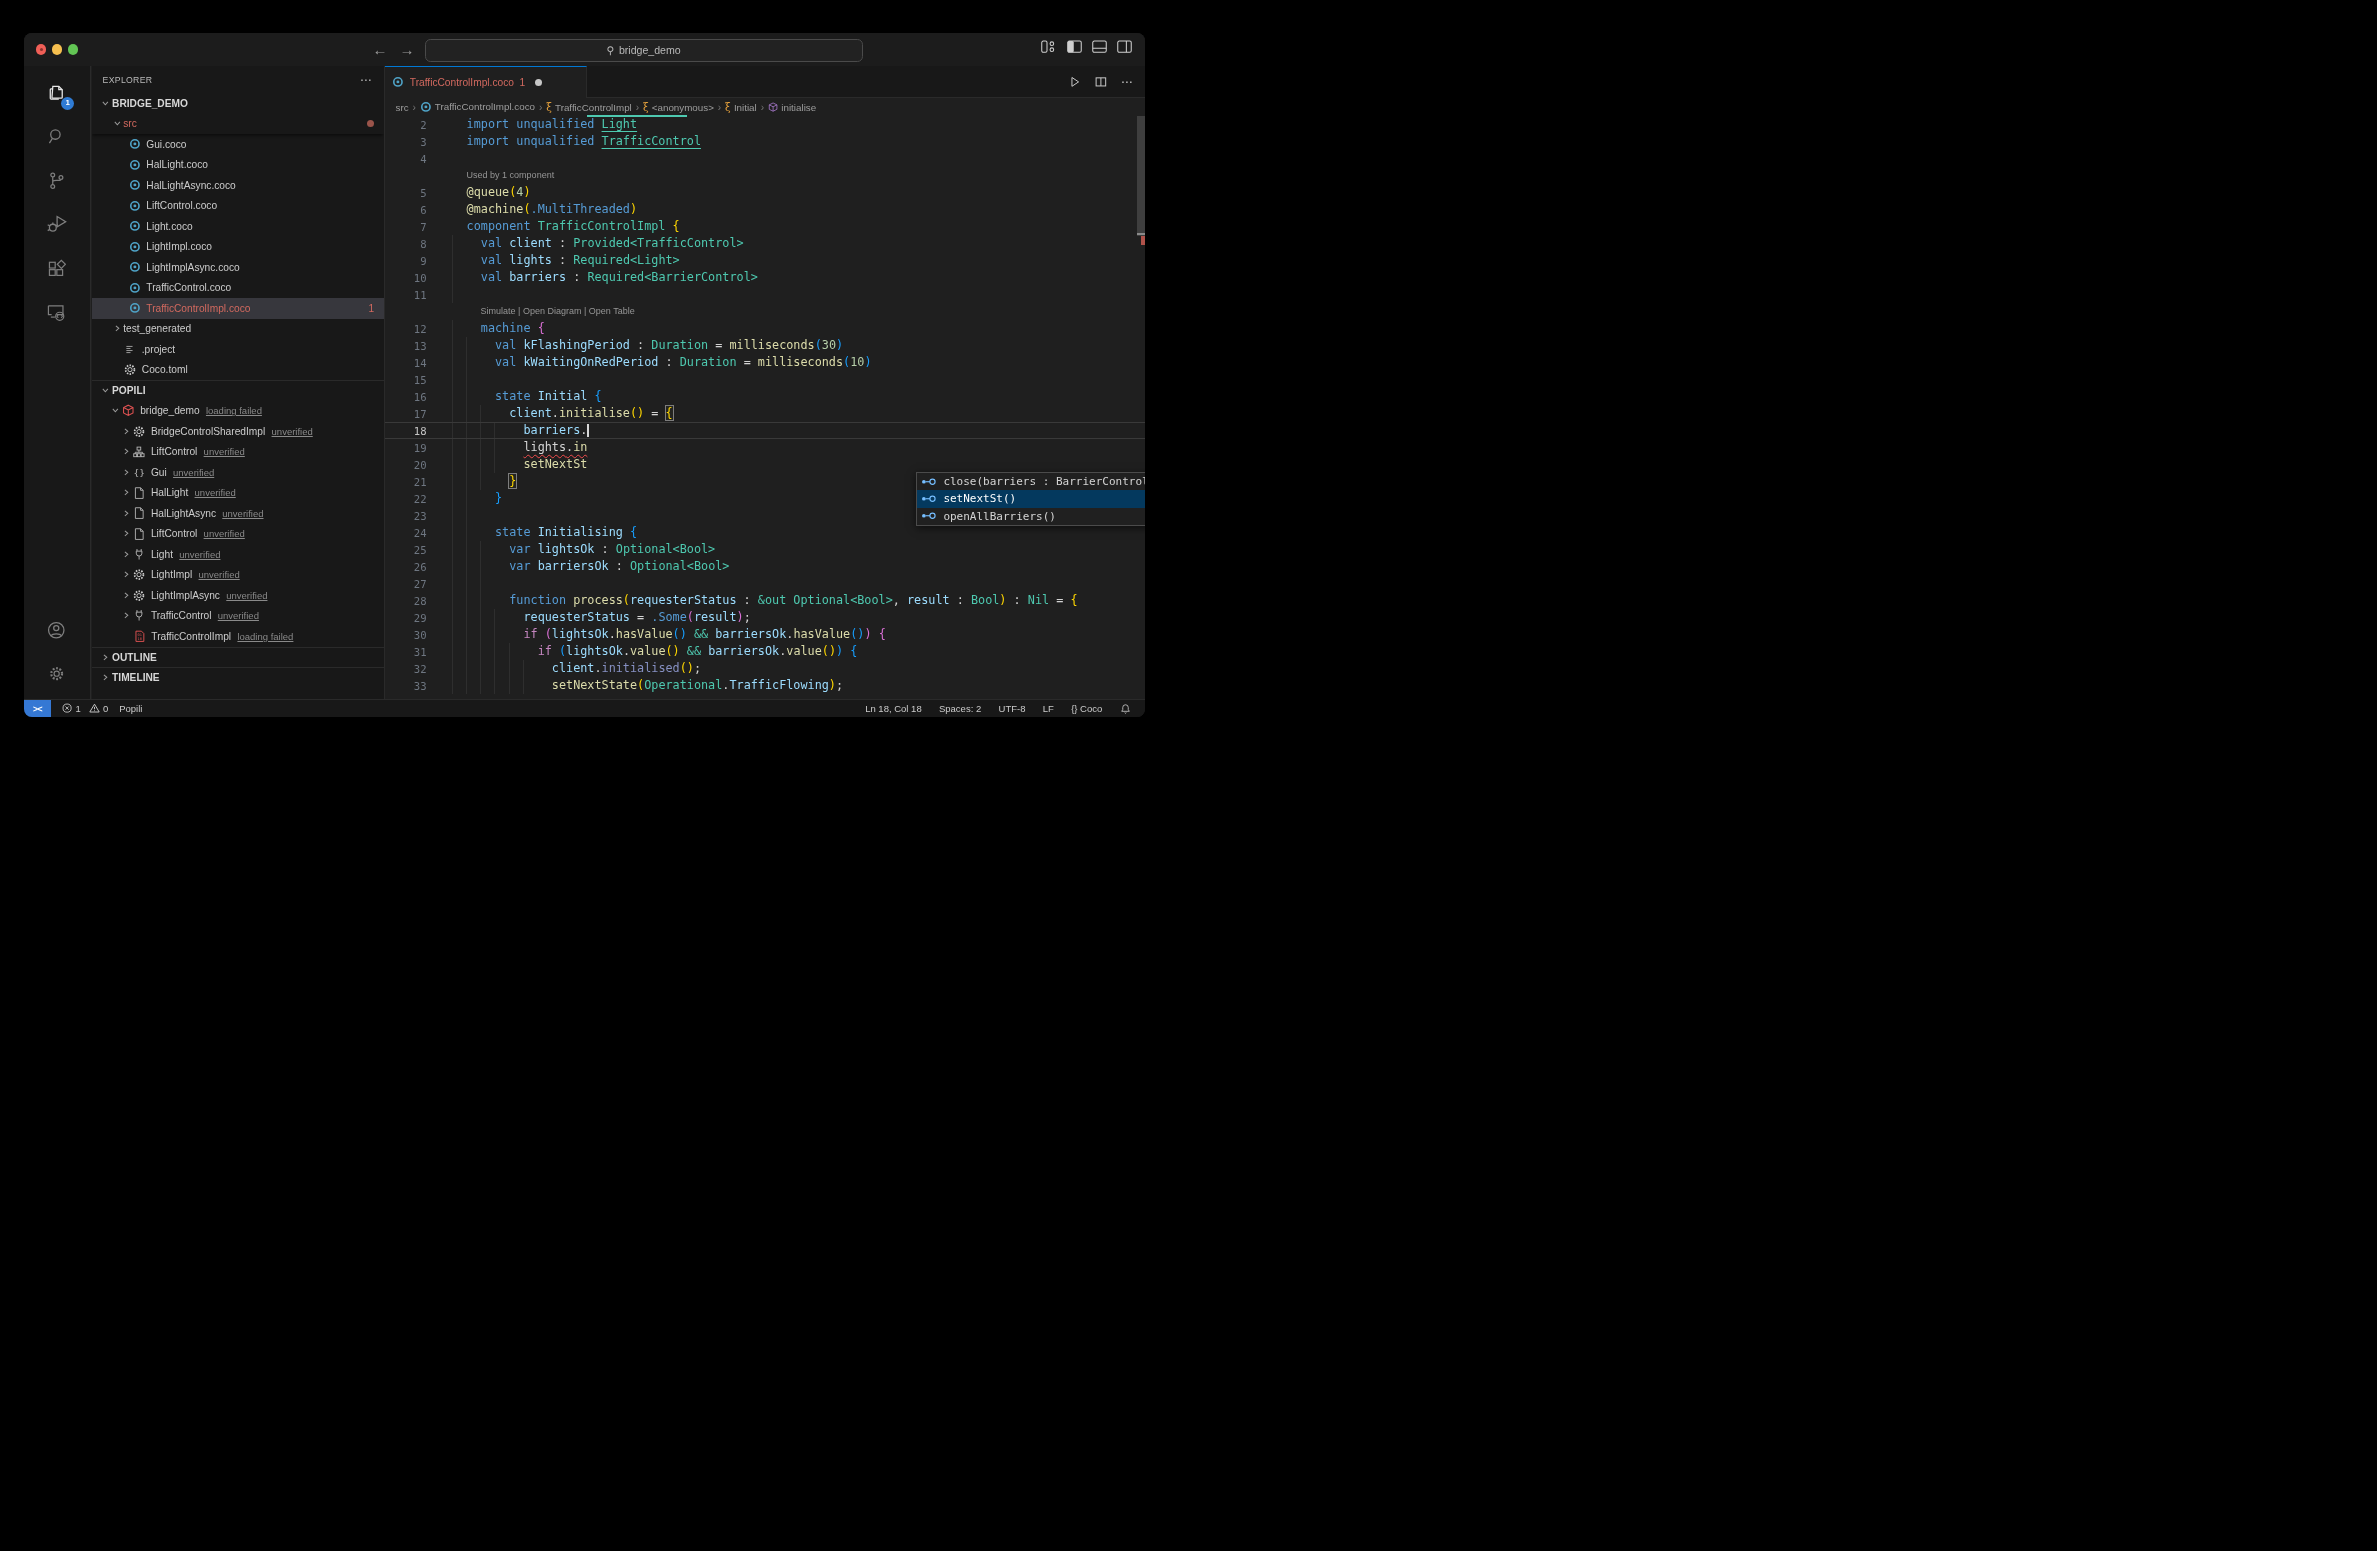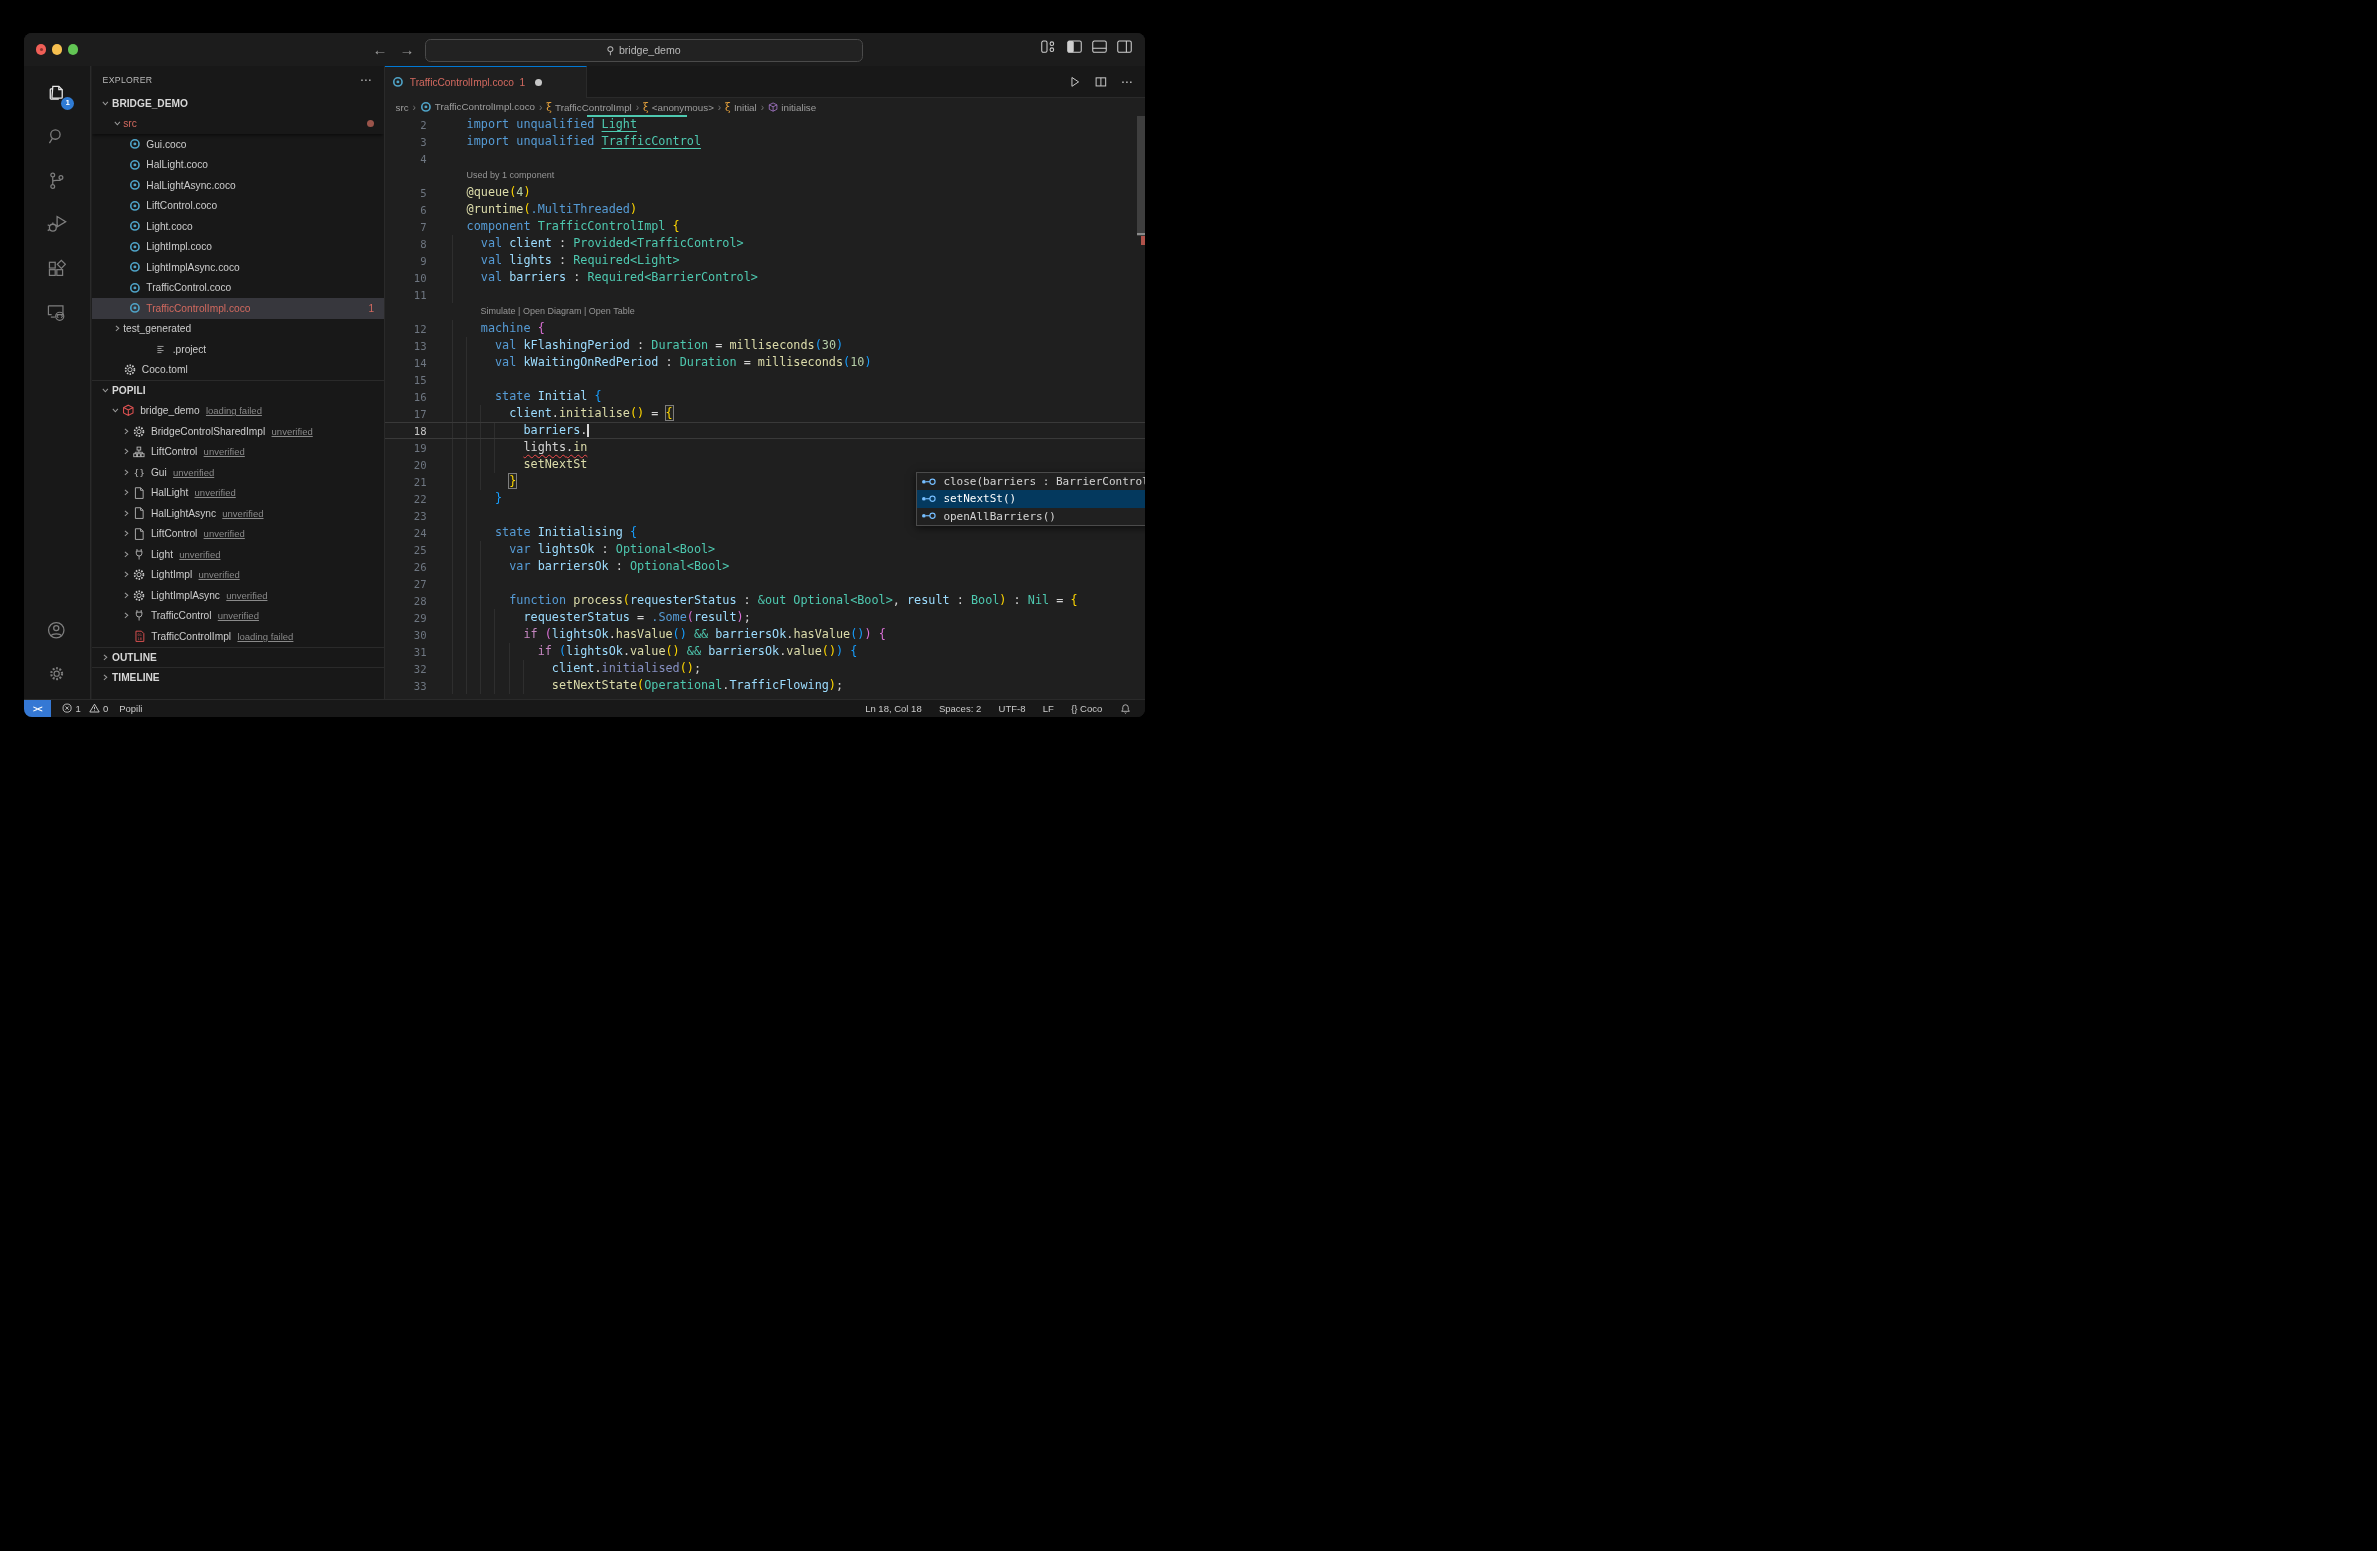--- a/index.html
+++ b/index.html
@@ -300,21 +300,21 @@
           <span class="right mod">1</span>
         </div>
         <div class="srow" style="padding-left: 19px;">
           <span class="chev">
             <svg width="8.7" height="8.7" viewBox="0 0 12 12">
               <path d="M4 2.5 L8 6 L4 9.5" stroke="currentColor" fill="none" stroke-width="1.4"></path>
             </svg>
           </span>
           <span class="lbl">test_generated</span>
         </div>
-        <div class="srow" style="padding-left: 31.5px; margin-left: 31px;">
+        <div class="srow" style="padding-left: 31.5px;">
           <span class="fico">
             <svg width="11" height="11" viewBox="0 0 16 16">
               <path d="M2 3.5 h9 M2 6.5 h6 M2 9.5 h9 M2 12.5 h6" stroke="#a0a0a0" stroke-width="1.4"></path>
             </svg>
           </span>
           <span class="lbl">.project</span>
         </div>
         <div class="srow" style="padding-left: 31.5px;">
           <span class="fico">
             <svg width="17.3" height="17.3" viewBox="0 0 24 24">
@@ -608,21 +608,21 @@
         <div class="crow lensrow">
           <span class="ln"></span>
           <pre><span class="lenslink">Used by 1 component</span></pre>
         </div>
         <div class="crow">
           <span class="ln">5</span>
           <pre><span class="fn">@queue</span><span class="by">(</span><span class="num">4</span><span class="by">)</span></pre>
         </div>
         <div class="crow">
           <span class="ln">6</span>
-          <pre><span class="fn">@runtime</span><span class="by">(</span><span class="enum">.MultiThreaded</span><span class="by">)</span></pre>
+          <pre><span class="fn">@machine</span><span class="by">(</span><span class="enum">.MultiThreaded</span><span class="by">)</span></pre>
         </div>
         <div class="crow">
           <span class="ln">7</span>
           <pre><span class="kw">component </span><span class="type">TrafficControlImpl </span><span class="by">{</span></pre>
         </div>
         <div class="crow">
           <div class="guide" style="left: 67px;"></div>
           <span class="ln">8</span>
           <pre><span class="p">  </span><span class="kw">val </span><span class="var">client </span><span class="p">: </span><span class="type">Provided&lt;TrafficControl&gt;</span></pre>
         </div>

